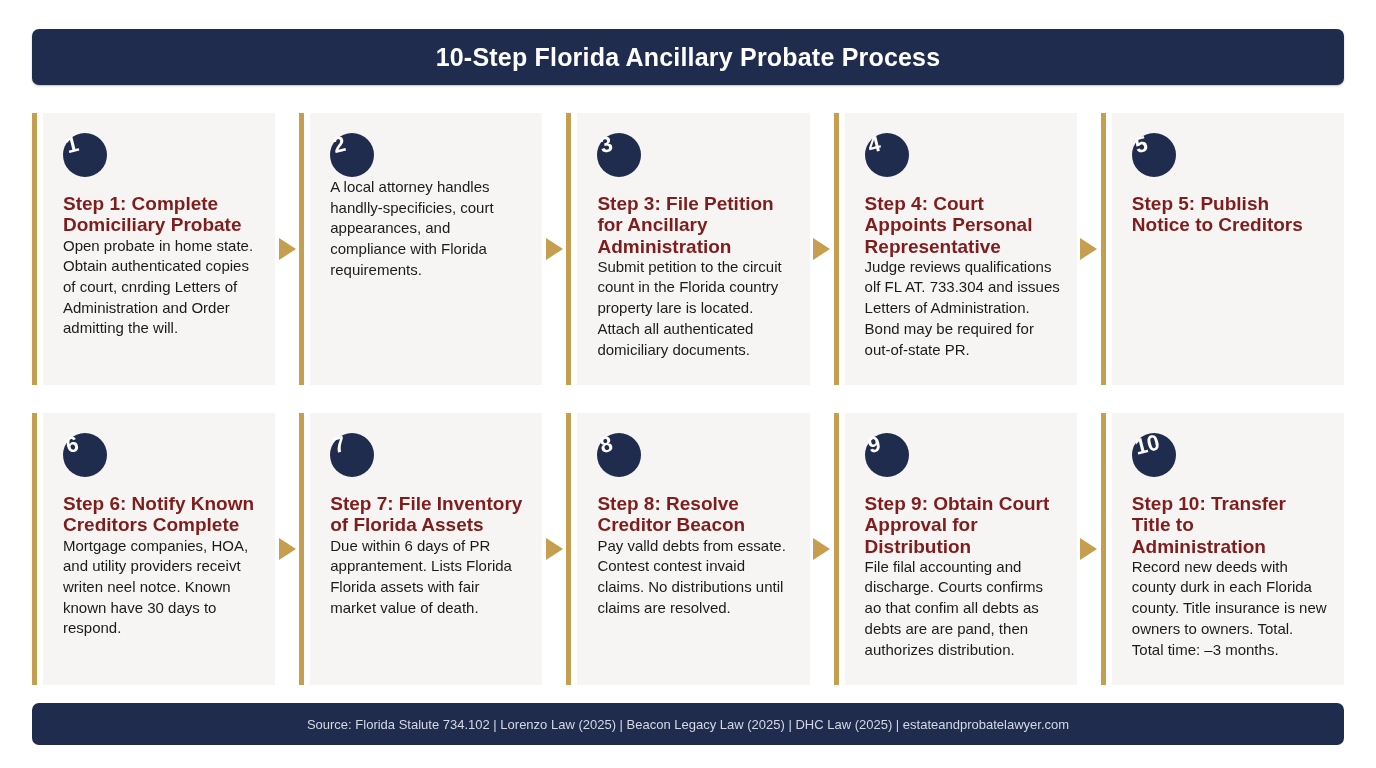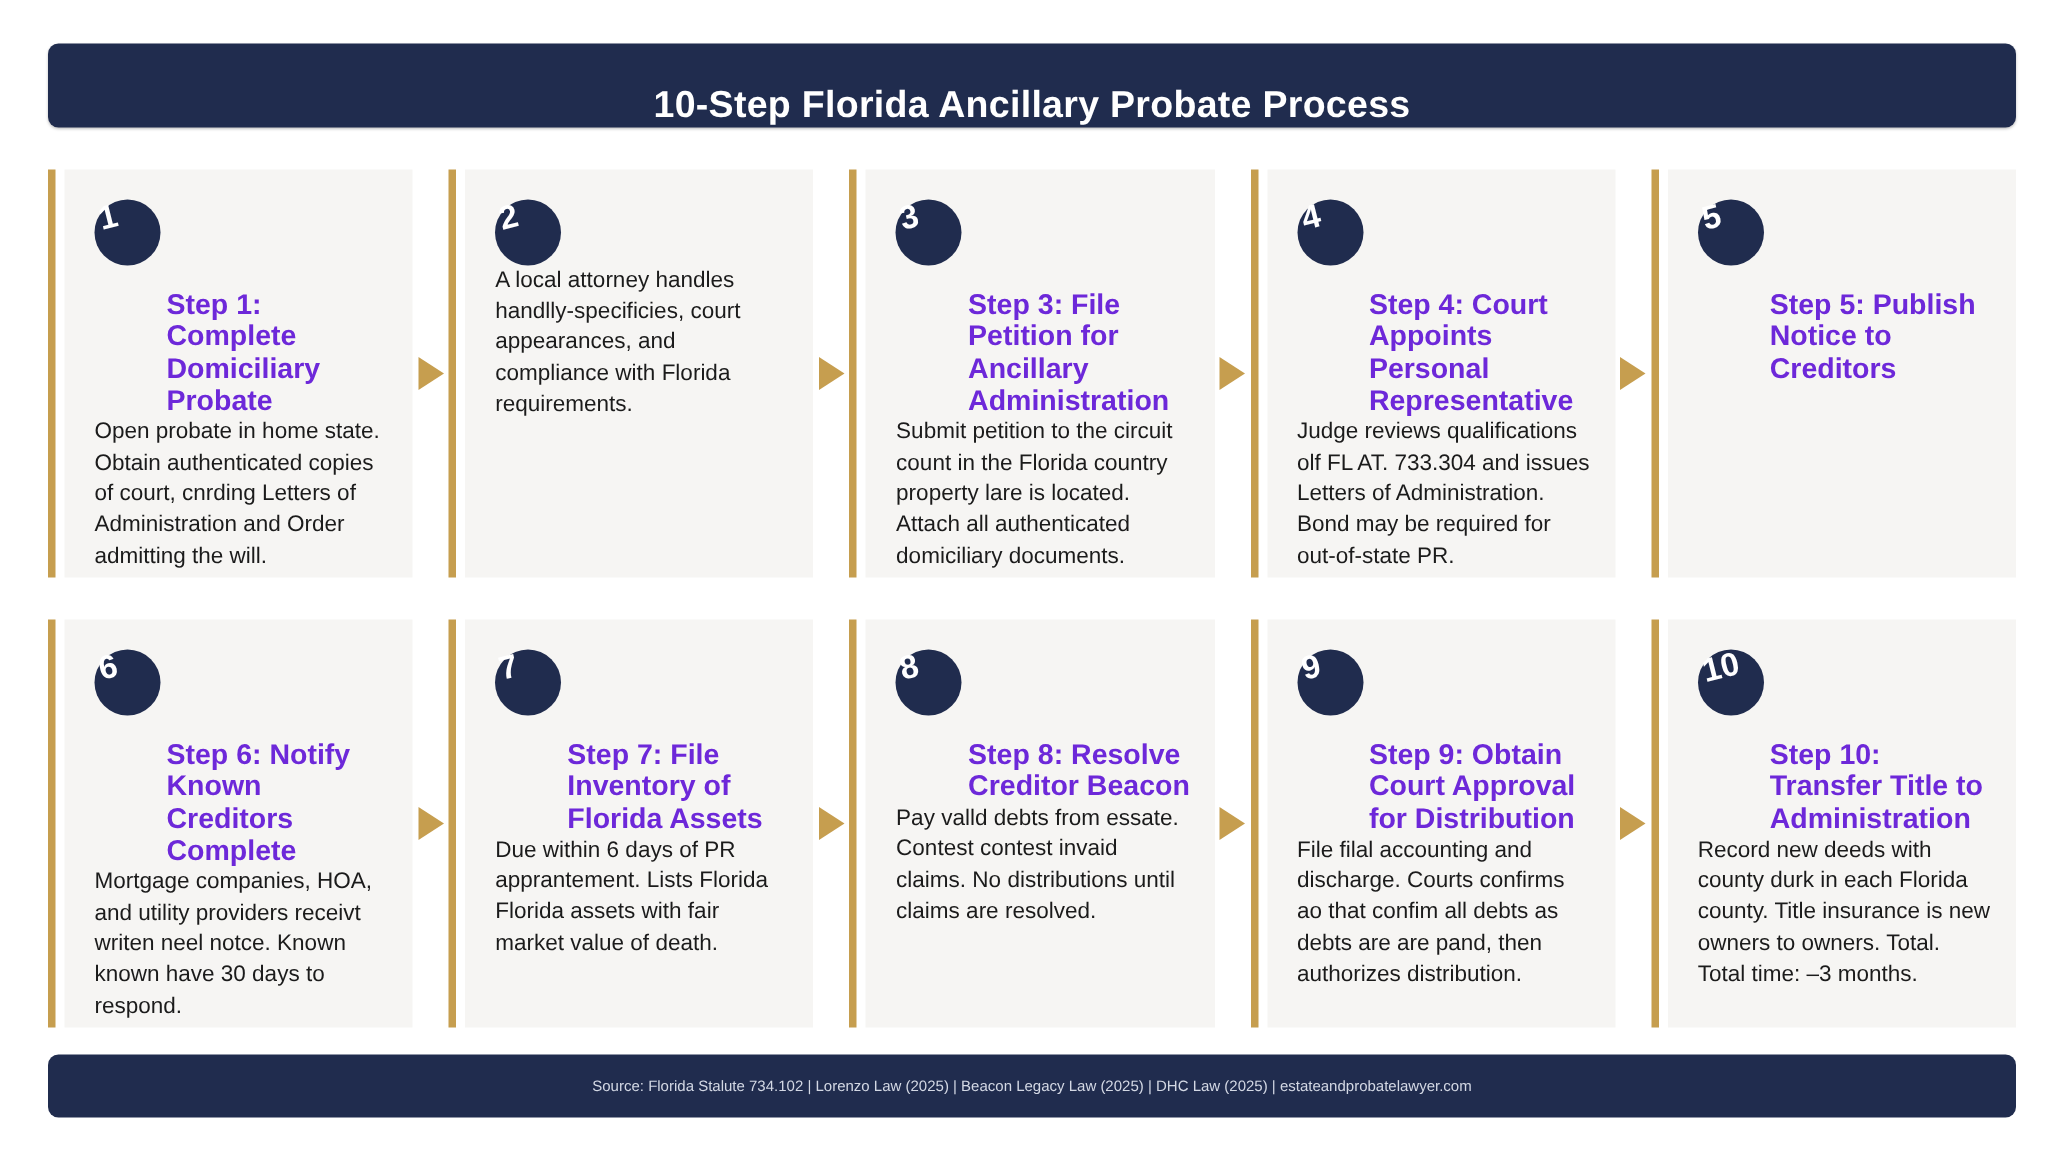--- a/index.html
+++ b/index.html
@@ -10,21 +10,21 @@
     overflow: hidden;
   }
   .page {
     width: 1376px; height: 768px;
     padding: 29px 32px 0 32px;
   }
   .banner {
     background: #202c4e;
     border-radius: 7px;
     height: 56px;
-    display: flex; align-items: flex-end; justify-content: center;
+    display: flex; align-items: center; justify-content: center;
     box-shadow: 0 1px 2px rgba(0,0,0,0.25);
   }
   .banner h1 {
     color: #ffffff;
     font-size: 25px;
     font-weight: bold;
     letter-spacing: 0.2px;
   }
   .row {
     display: flex;
@@ -61,23 +61,22 @@
     left: 3px; top: -1px;
     color: #ffffff;
     font-size: 22px;
     font-weight: bold;
     transform: rotate(-14deg);
   }
   .step-title {
     margin-top: 16px;
     font-size: 19px;
     font-weight: bold;
-    color: #6d28d9;
+    color: #7f1d1d;
     line-height: 1.12;
-    margin-left: 48px;
   }
   .step-text {
     font-size: 15px;
     color: #1b1b1b;
     line-height: 1.38;
   }
   .arrow-zone {
     flex: 0 0 24px;
     display: flex;
     align-items: center;
@@ -91,21 +90,21 @@
   }
   .footer {
     margin-top: 18px;
     background: #202c4e;
     border-radius: 7px;
     height: 42px;
     display: flex; align-items: center; justify-content: center;
   }
   .footer span {
     color: #d3d8e4;
-    font-size: 10px;
+    font-size: 13px;
   }
 </style>
 </head>
 <body>
 
 <div class="page">
 
   <div class="banner">
     <h1>10-Step Florida Ancillary Probate Process</h1>
   </div>

